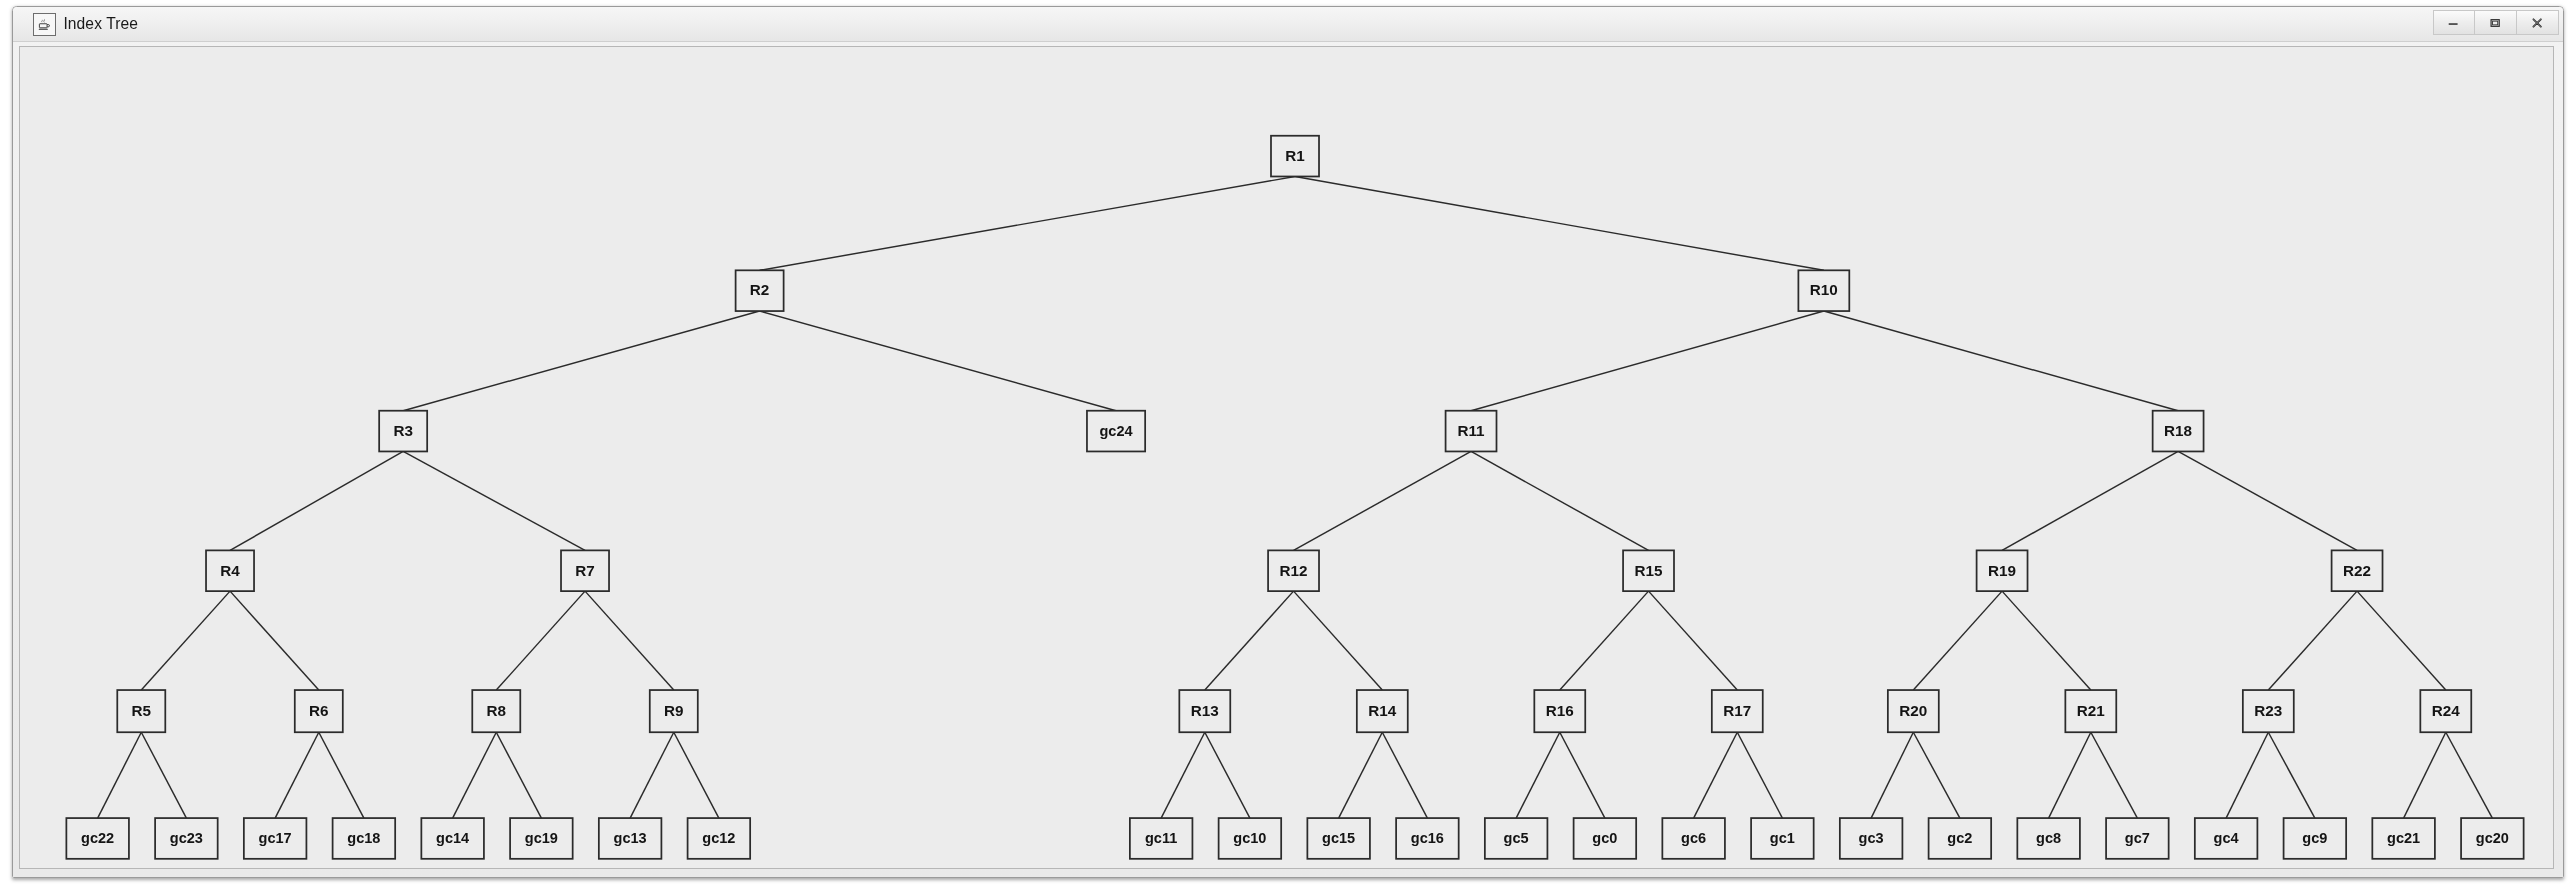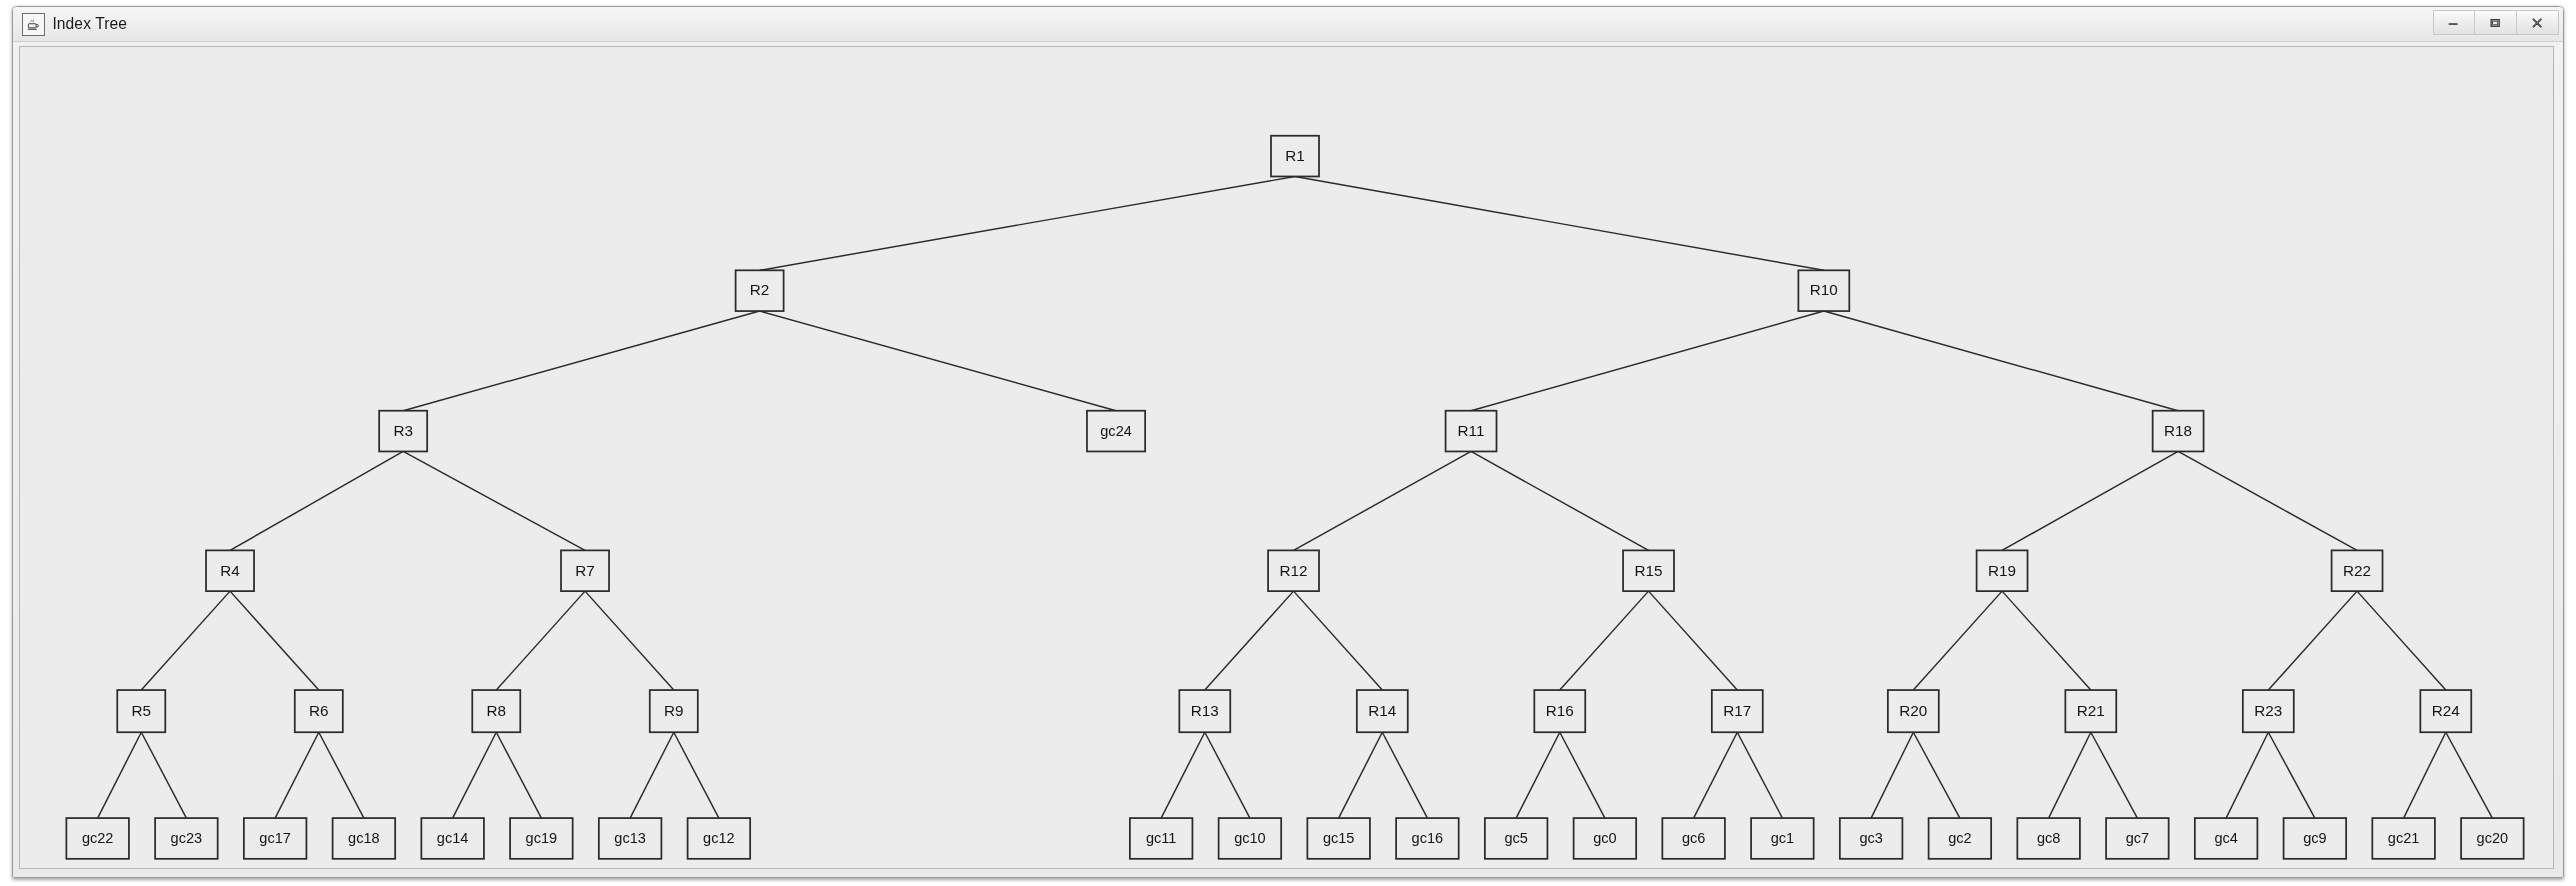--- a/index.html
+++ b/index.html
@@ -31,21 +31,21 @@
 
   #title-bar {
     position: relative;
     height: 35px;
     box-sizing: border-box;
     border-radius: 3.7px 3.7px 0 0;
     background: linear-gradient(to bottom, #f6f6f6 0%, #eeeeee 55%, #e6e6e6 100%);
     border-bottom: 0.7px solid #cfcfcf;
     display: flex;
     align-items: center;
-    padding-left: 9px;
+    padding-left: 20px;
   }
 
   #title-icon {
     width: 21px;
     height: 21px;
     flex: 0 0 21px;
     border: 0.7px solid #6d6d6d;
     background: #f7f7f7;
     display: flex;
     align-items: center;
@@ -87,20 +87,21 @@
   #canvas-area {
     position: absolute;
     left: 6px;
     top: 39px;
     width: 2535px;
     height: 823px;
     box-sizing: border-box;
     background: #ececec;
     border: 0.7px solid #b6b6b6;
     overflow: hidden;
+    font-weight: bold;
   }
   #tree-svg {
     position: absolute;
     left: 0;
     top: 0;
     display: block;
   }
   .edge { stroke: #2b2b2b; stroke-width: 2; fill: none; }
   .node-box { fill: #ececec; stroke: #2b2b2b; stroke-width: 2.4; }
   .node-label {

